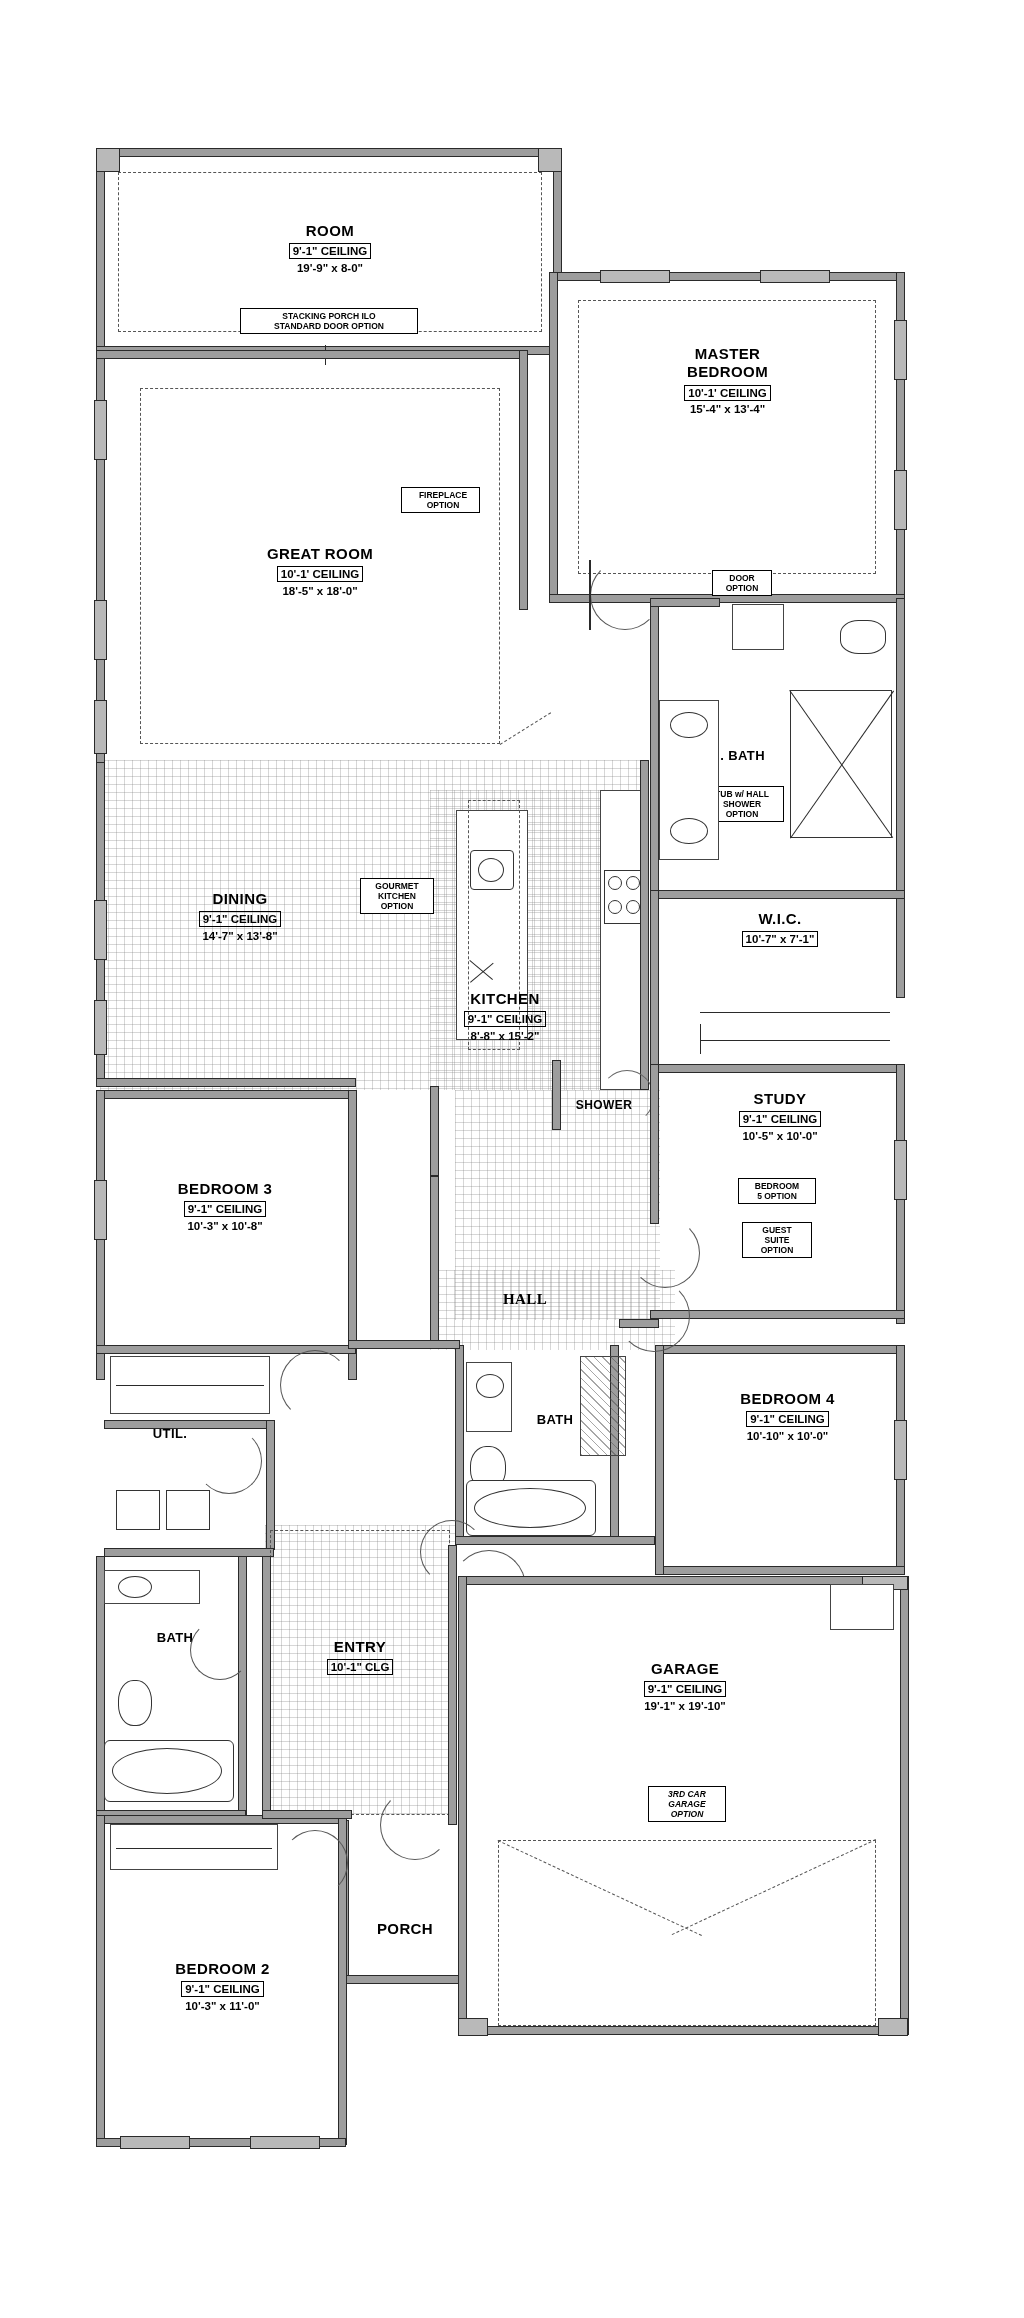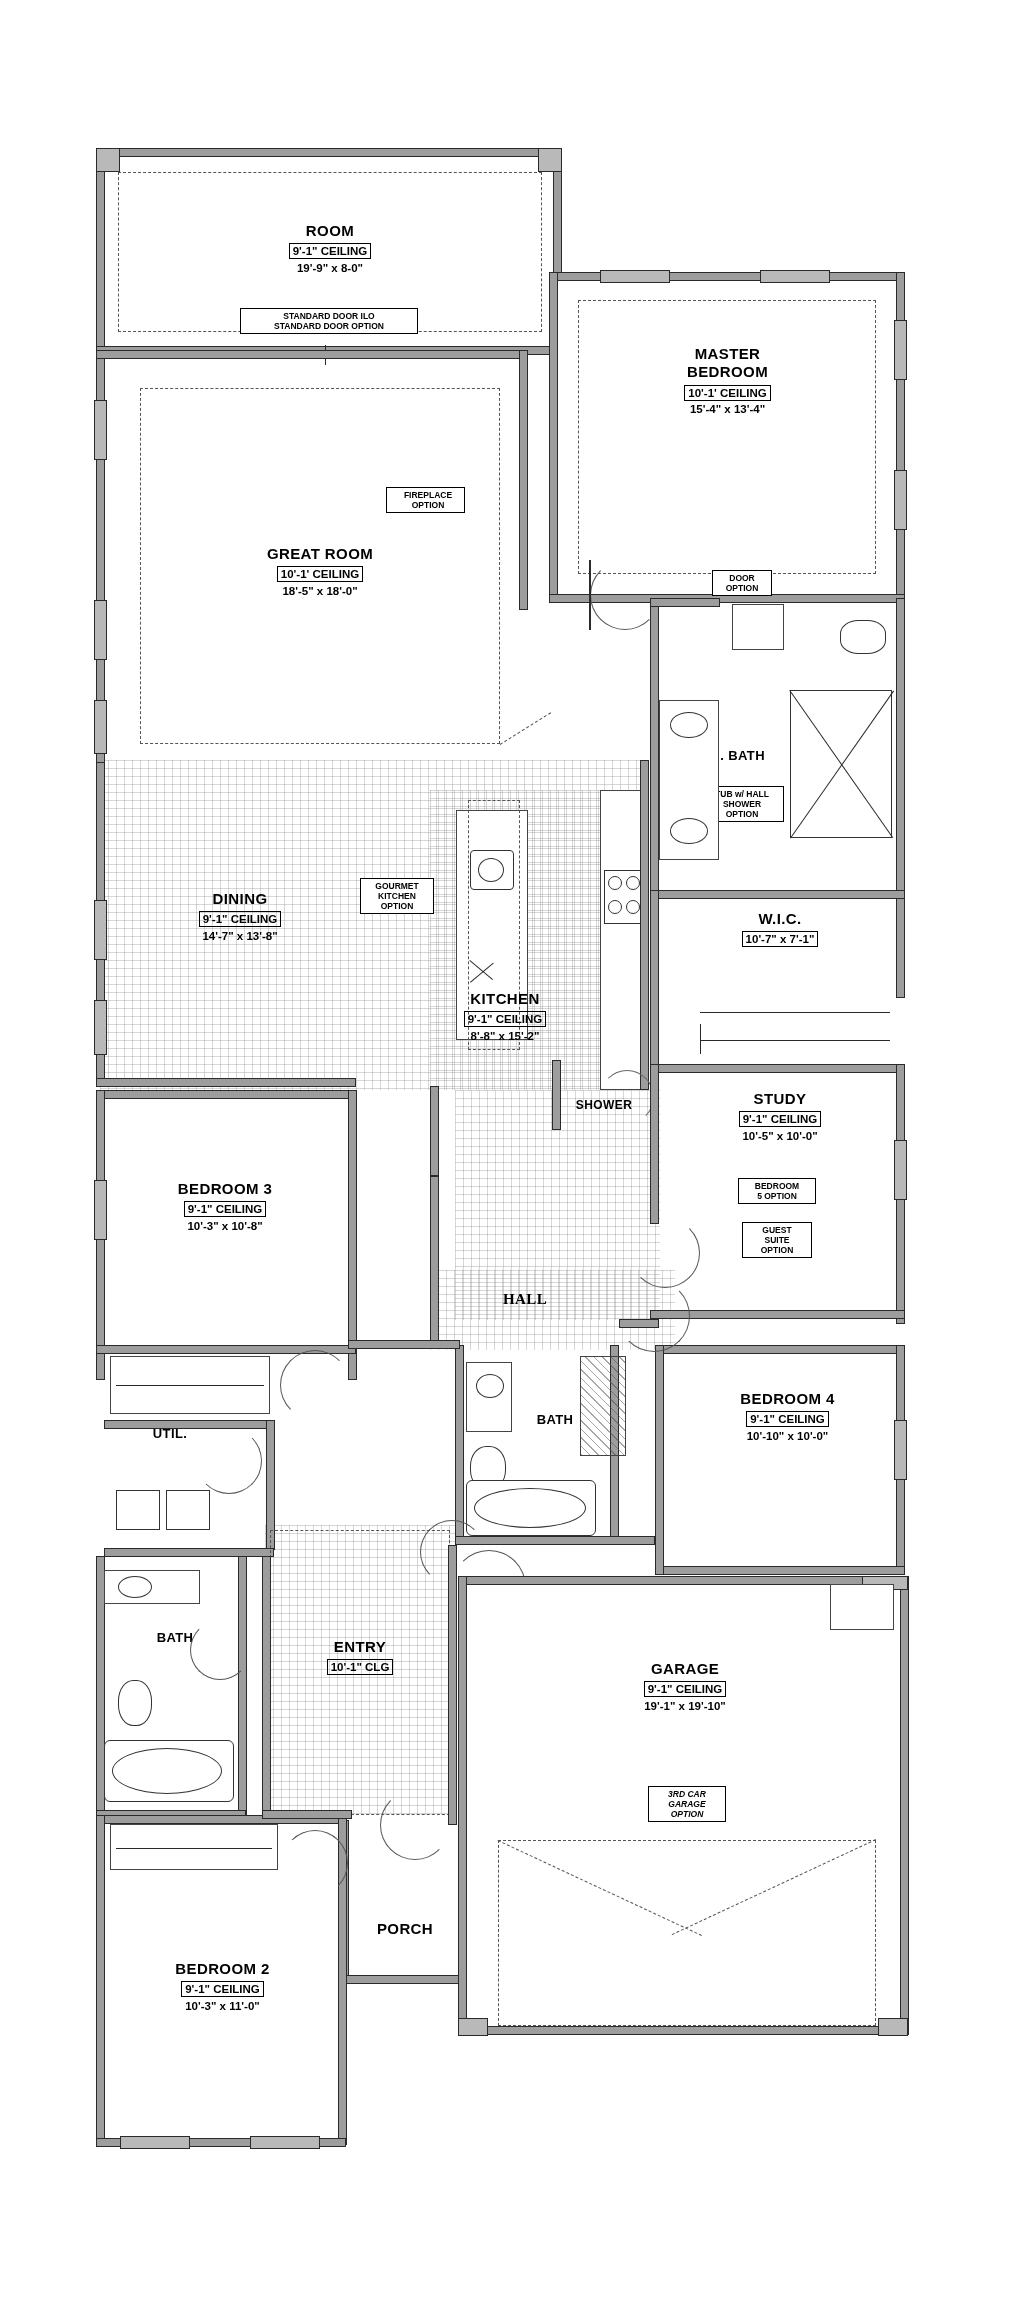--- a/index.html
+++ b/index.html
@@ -60,38 +60,38 @@
   <div class="wall" style="left:538px;top:148px;width:24px;height:24px;"></div>
   <div class="dash" style="left:118px;top:172px;width:424px;height:160px;"></div>
 
   <div class="lbl" style="left:180px;top:222px;width:300px;">
     <div class="name">ROOM</div>
     <div class="ceil">9'-1" CEILING</div>
     <div class="dims">19'-9" x 8-0"</div>
   </div>
 
   <div class="opt" style="left:240px;top:308px;width:170px;">
-    <div>STANDARD DOOR ILO</div>
+    <div>STACKING PORCH ILO</div>
     <div>STANDARD DOOR OPTION</div>
   </div>
   <div class="line" style="left:325px;top:345px;width:1px;height:20px;"></div>
 
   <div class="wall solid" style="left:96px;top:350px;width:9px;height:420px;"></div>
   <div class="wall solid" style="left:96px;top:350px;width:430px;height:9px;"></div>
   <div class="wall solid" style="left:519px;top:350px;width:9px;height:260px;"></div>
   <div class="dash" style="left:140px;top:388px;width:360px;height:356px;"></div>
   <div class="dashline" style="left:500px;top:744px;width:60px;transform:rotate(-32deg);transform-origin:left center;"></div>
 
   <div class="lbl" style="left:170px;top:545px;width:300px;">
     <div class="name">GREAT ROOM</div>
     <div class="ceil">10'-1' CEILING</div>
     <div class="dims">18'-5" x 18'-0"</div>
   </div>
 
-  <div class="opt" style="left:386px;top:487px;width:66px;padding-left:8px;">
+  <div class="opt" style="left:401px;top:487px;width:66px;padding-left:8px;">
     <div>FIREPLACE</div>
     <div>OPTION</div>
   </div>
 
   <div class="wall" style="left:94px;top:400px;width:13px;height:60px;"></div>
   <div class="wall" style="left:94px;top:600px;width:13px;height:60px;"></div>
   <div class="wall" style="left:94px;top:700px;width:13px;height:54px;"></div>
 
   <div class="room" style="left:553px;top:276px;width:348px;height:322px;"></div>
   <div class="wall solid" style="left:549px;top:272px;width:356px;height:9px;"></div>

